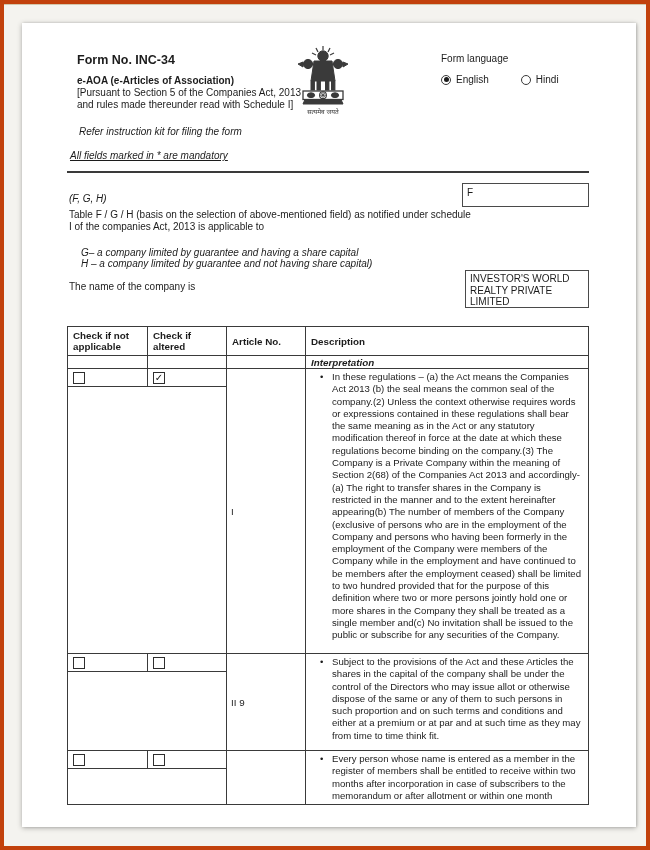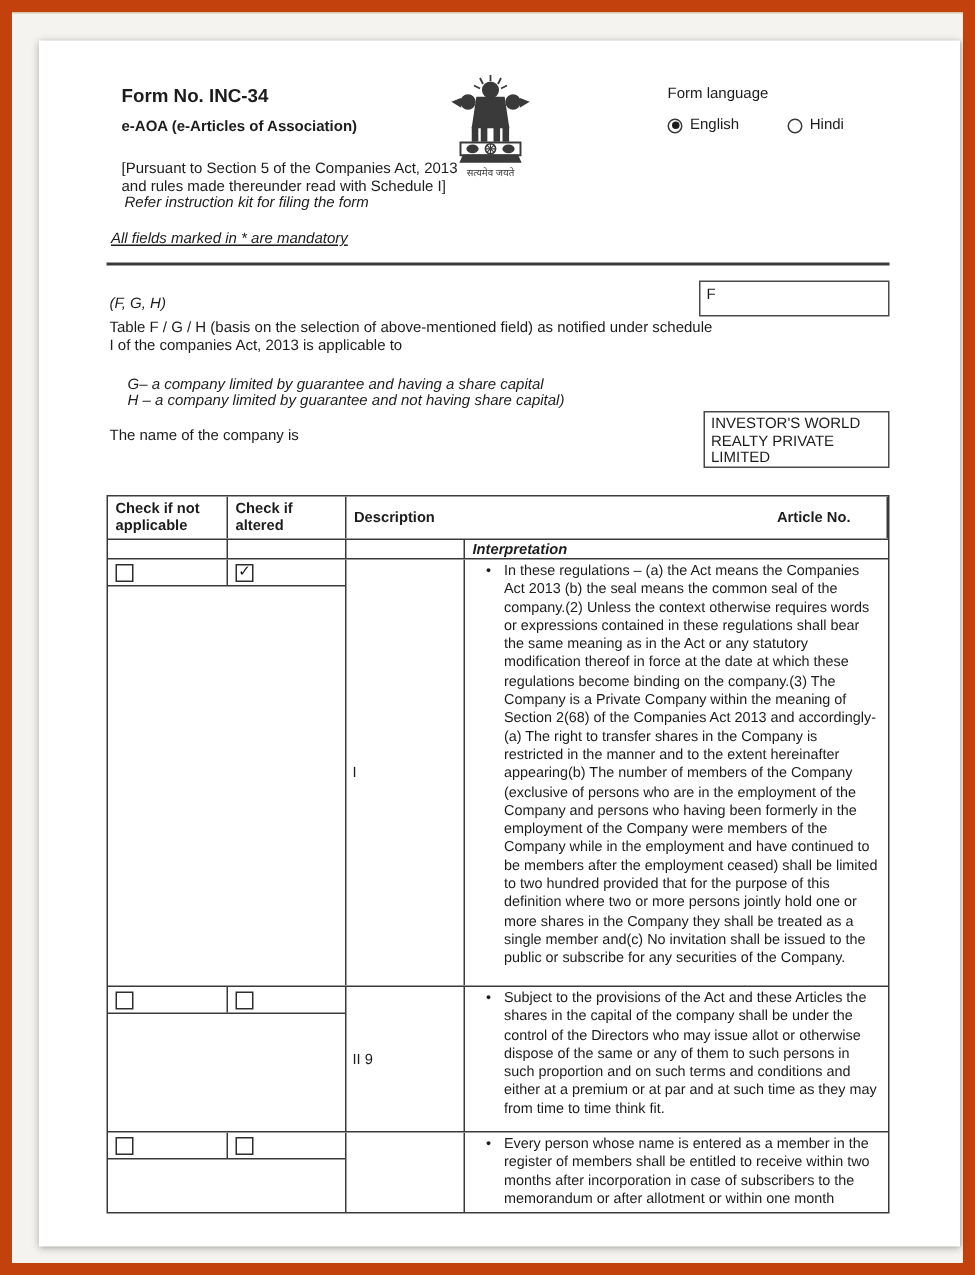--- a/index.html
+++ b/index.html
@@ -1,21 +1,21 @@
 <!DOCTYPE html>
 <html><head>
 <meta charset="utf-8">
 <style>
   * { box-sizing: border-box; margin: 0; padding: 0; }
   html,body { width:650px; height:850px; }
   body {
     font-family: "Liberation Sans", "DejaVu Sans", sans-serif;
     color:#1c1c1c; background:#efece4; position:relative; overflow:hidden;
   }
-  .outer-frame { position:absolute; inset:0; border:8px solid #c2410c; background:#f4f3ef; }
+  .outer-frame { position:absolute; inset:0; border:4px solid #c2410c; background:#f4f3ef; }
   .outer-frame::before { content:""; position:absolute; inset:0; border-top:1px solid #d3c7ab; }
   .page {
     position:absolute; left:18px; top:19px; width:614px; height:804px;
     background:#fff; box-shadow:0 1px 5px rgba(0,0,0,.30), 1px 0 2px rgba(0,0,0,.12);
   }
   .abs { position:absolute; }
   .i { font-style:italic; }
   .fs10 { font-size:10px; line-height:11.6px; }
   .title { font-size:12.5px; font-weight:bold; }
   .subtitle { font-size:10px; font-weight:bold; }
@@ -56,21 +56,21 @@
   .dtext { width:250px; }
 </style>
 </head>
 <body>
 
 <div class="outer-frame">
   <div class="page">
 
     <div class="abs title" style="left:55px; top:30px;">Form No. INC-34</div>
     <div class="abs subtitle" style="left:55px; top:52px;">e-AOA (e-Articles of Association)</div>
-    <div class="abs fs10" style="left:55px; top:64px; width:228px;margin-top:16px;">[Pursuant to Section 5 of the Companies Act, 2013 and rules made thereunder read with Schedule I]</div>
+    <div class="abs fs10" style="left:55px; top:64px; width:228px;">[Pursuant to Section 5 of the Companies Act, 2013 and rules made thereunder read with Schedule I]</div>
     <div class="abs fs10 i" style="left:57px; top:103px;">Refer instruction kit for filing the form</div>
     <div class="abs fs10 i" style="left:48px; top:127px;text-decoration:underline;">All fields marked in * are mandatory</div>
     <div class="abs sep" style="left:45px; top:148px; width:522px;"></div>
 
     <div class="abs emblem" style="left:270px; top:22px; width:62px;">
       <svg width="58" height="62" viewBox="0 0 58 62">
         <g fill="#3a3a3a" stroke="#3a3a3a">
 
           <g stroke-width="1.2">
             <line x1="29" y1="1" x2="29" y2="5"></line>
@@ -127,22 +127,22 @@
     <div class="abs fs10 i" style="left:59px; top:235.2px; width:390px;">H – a company limited by guarantee and not having share capital)</div>
     <div class="abs fs10 i" style="left:59px; top:223.6px; width:390px;">G– a company limited by guarantee and having a share capital</div>
 
     <div class="abs fs10" style="left:47px; top:258px;">The name of the company is</div>
     <div class="abs field-box" style="left:443px; top:247px; width:124px; height:38px; padding-top:2px;">INVESTOR'S WORLD REALTY PRIVATE LIMITED</div>
 
     <div class="abs tbl" style="left:45px; top:303px; width:522px;">
         <div class="tr" style="height: 28px;">
           <div class="td th bR" style="width: 80px;">Check if not applicable</div>
           <div class="td th bR" style="width: 79px;">Check if altered</div>
+          <div class="td th bR" style="width: 79px;">Article No.</div>
           <div class="td th" style="flex: 1 1 0%;">Description</div>
-          <div class="td th bR" style="width: 79px;">Article No.</div>
         </div>
         <div class="tr" style="height: 13px;">
           <div class="td bR" style="width: 80px;"></div>
           <div class="td bR" style="width: 79px;"></div>
           <div class="td bR" style="width: 79px;"></div>
           <div class="td section-title" style="flex: 1 1 0%;">Interpretation</div>
         </div>
         <div class="tr" style="height: 285px;">
           <div class="leftblk bR" style="width: 159px;">
             <div class="cbrow" style="height: 18px;">

